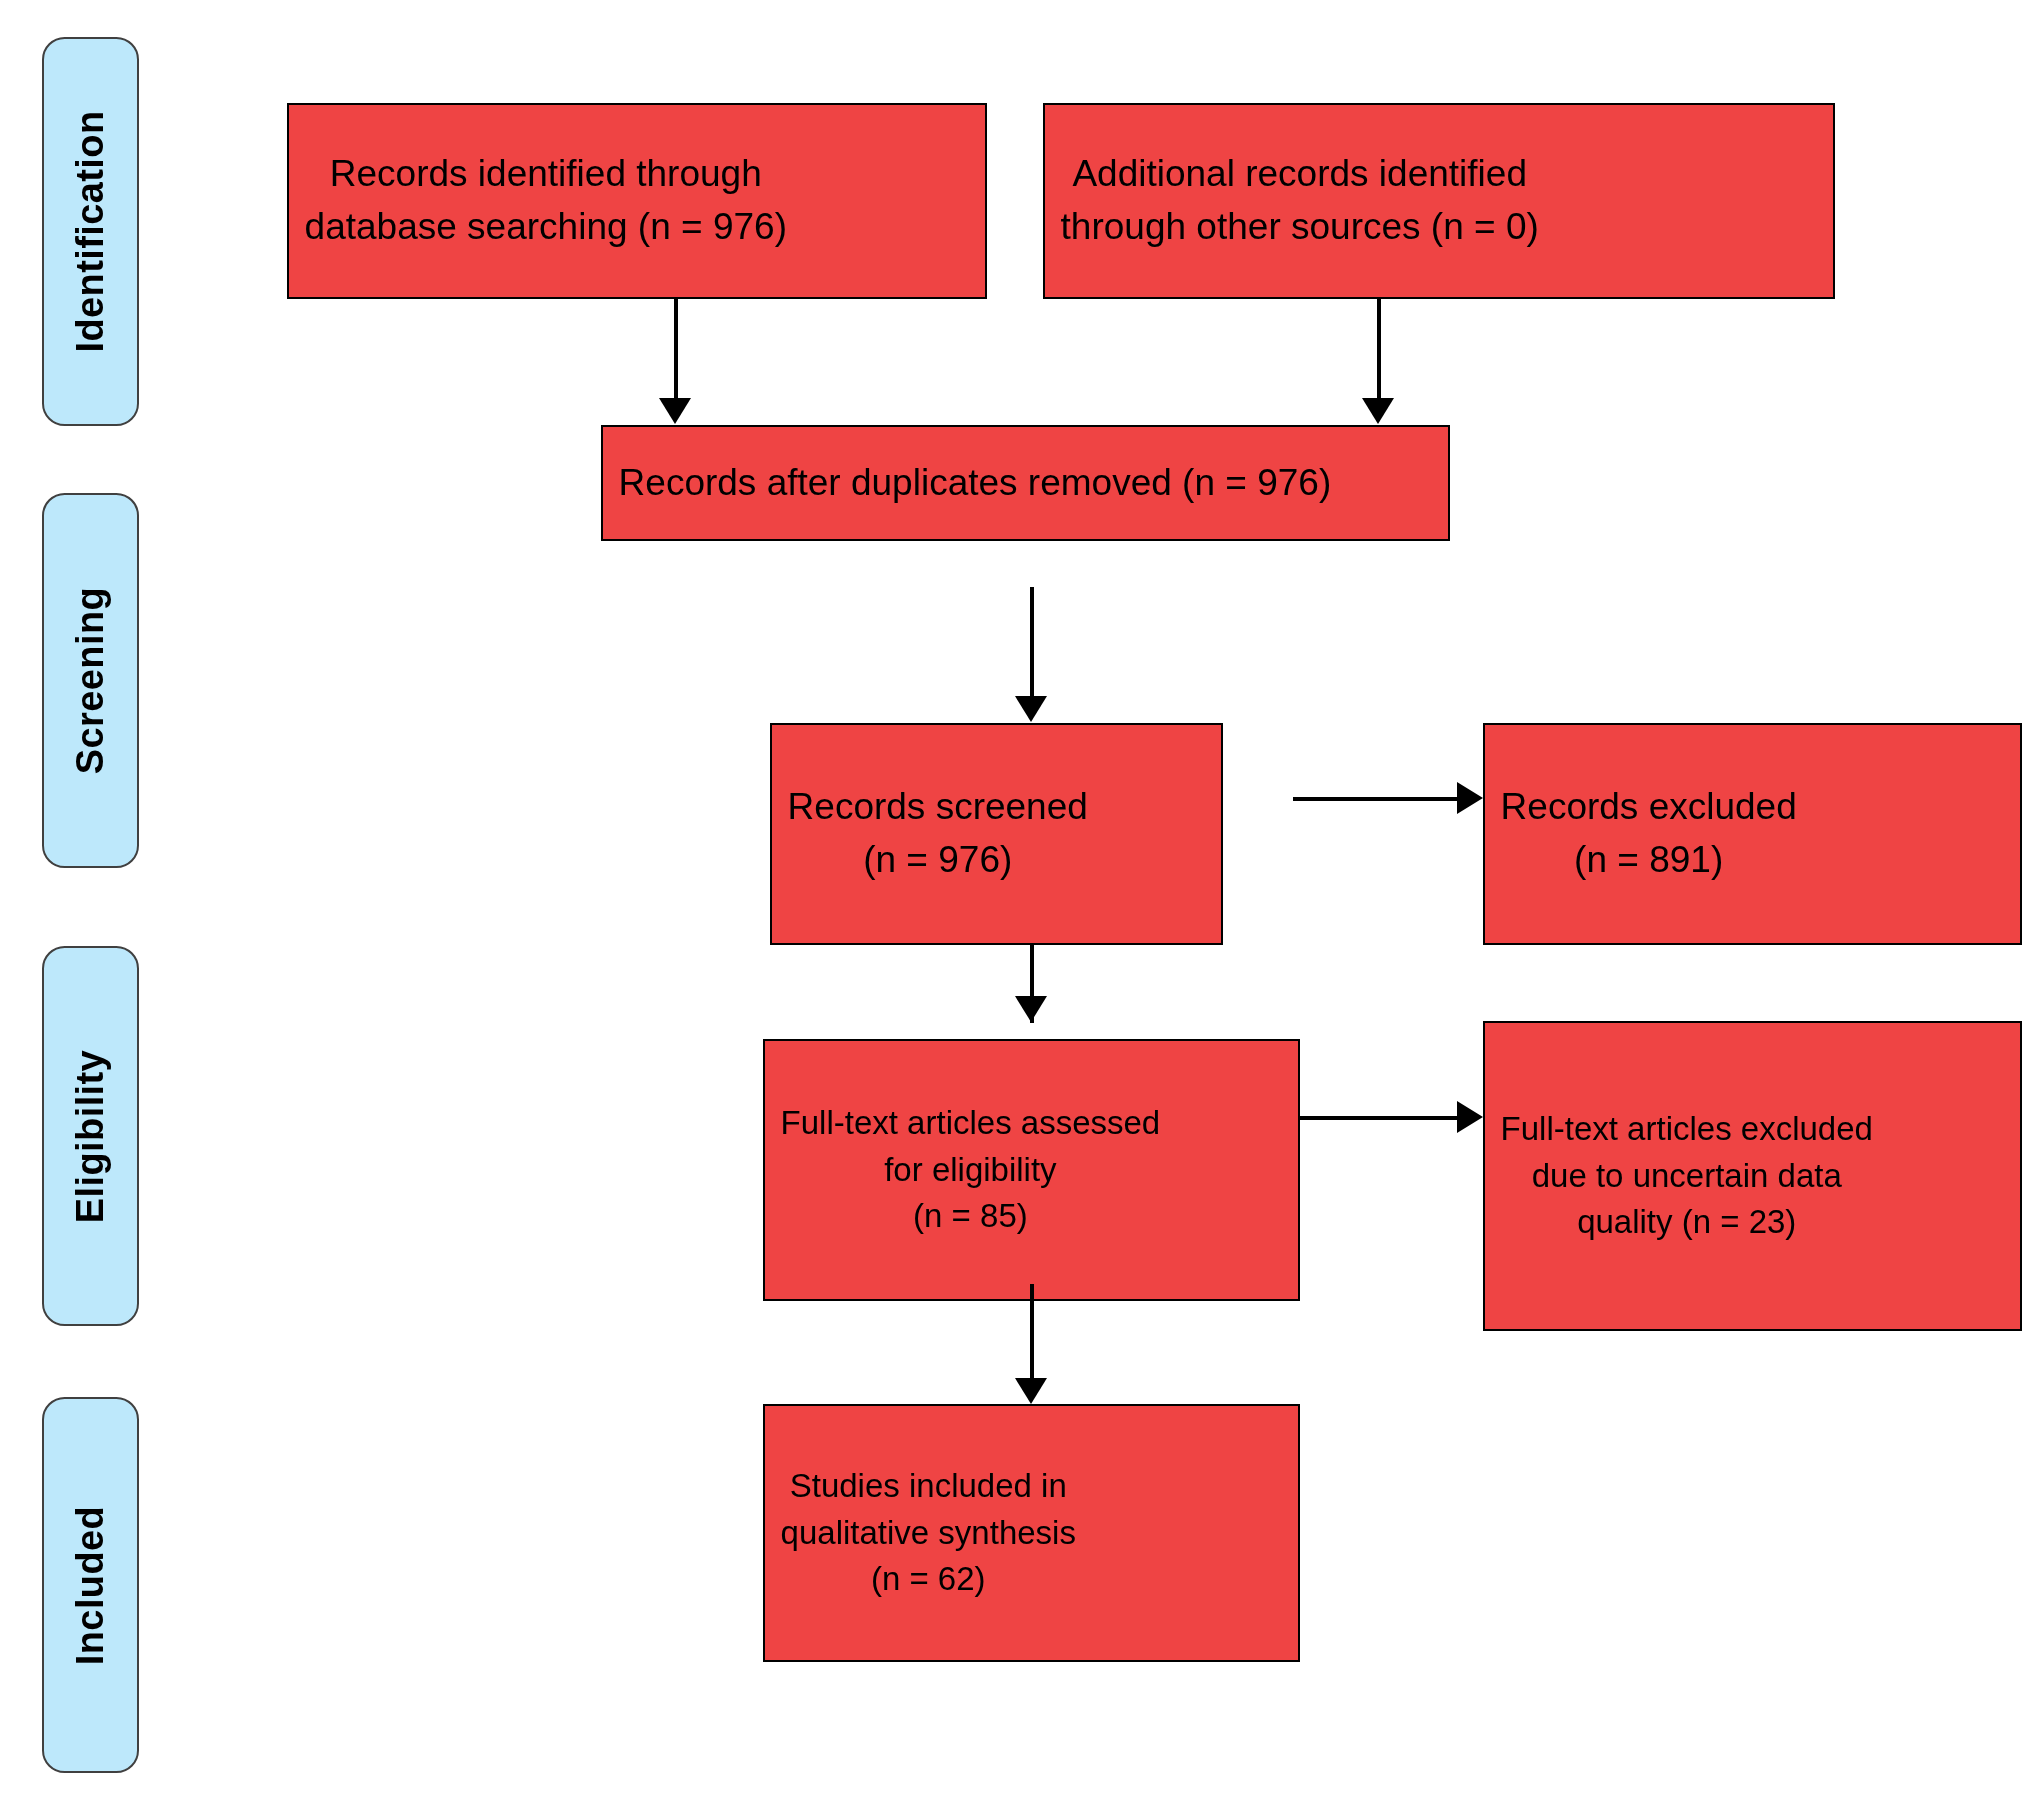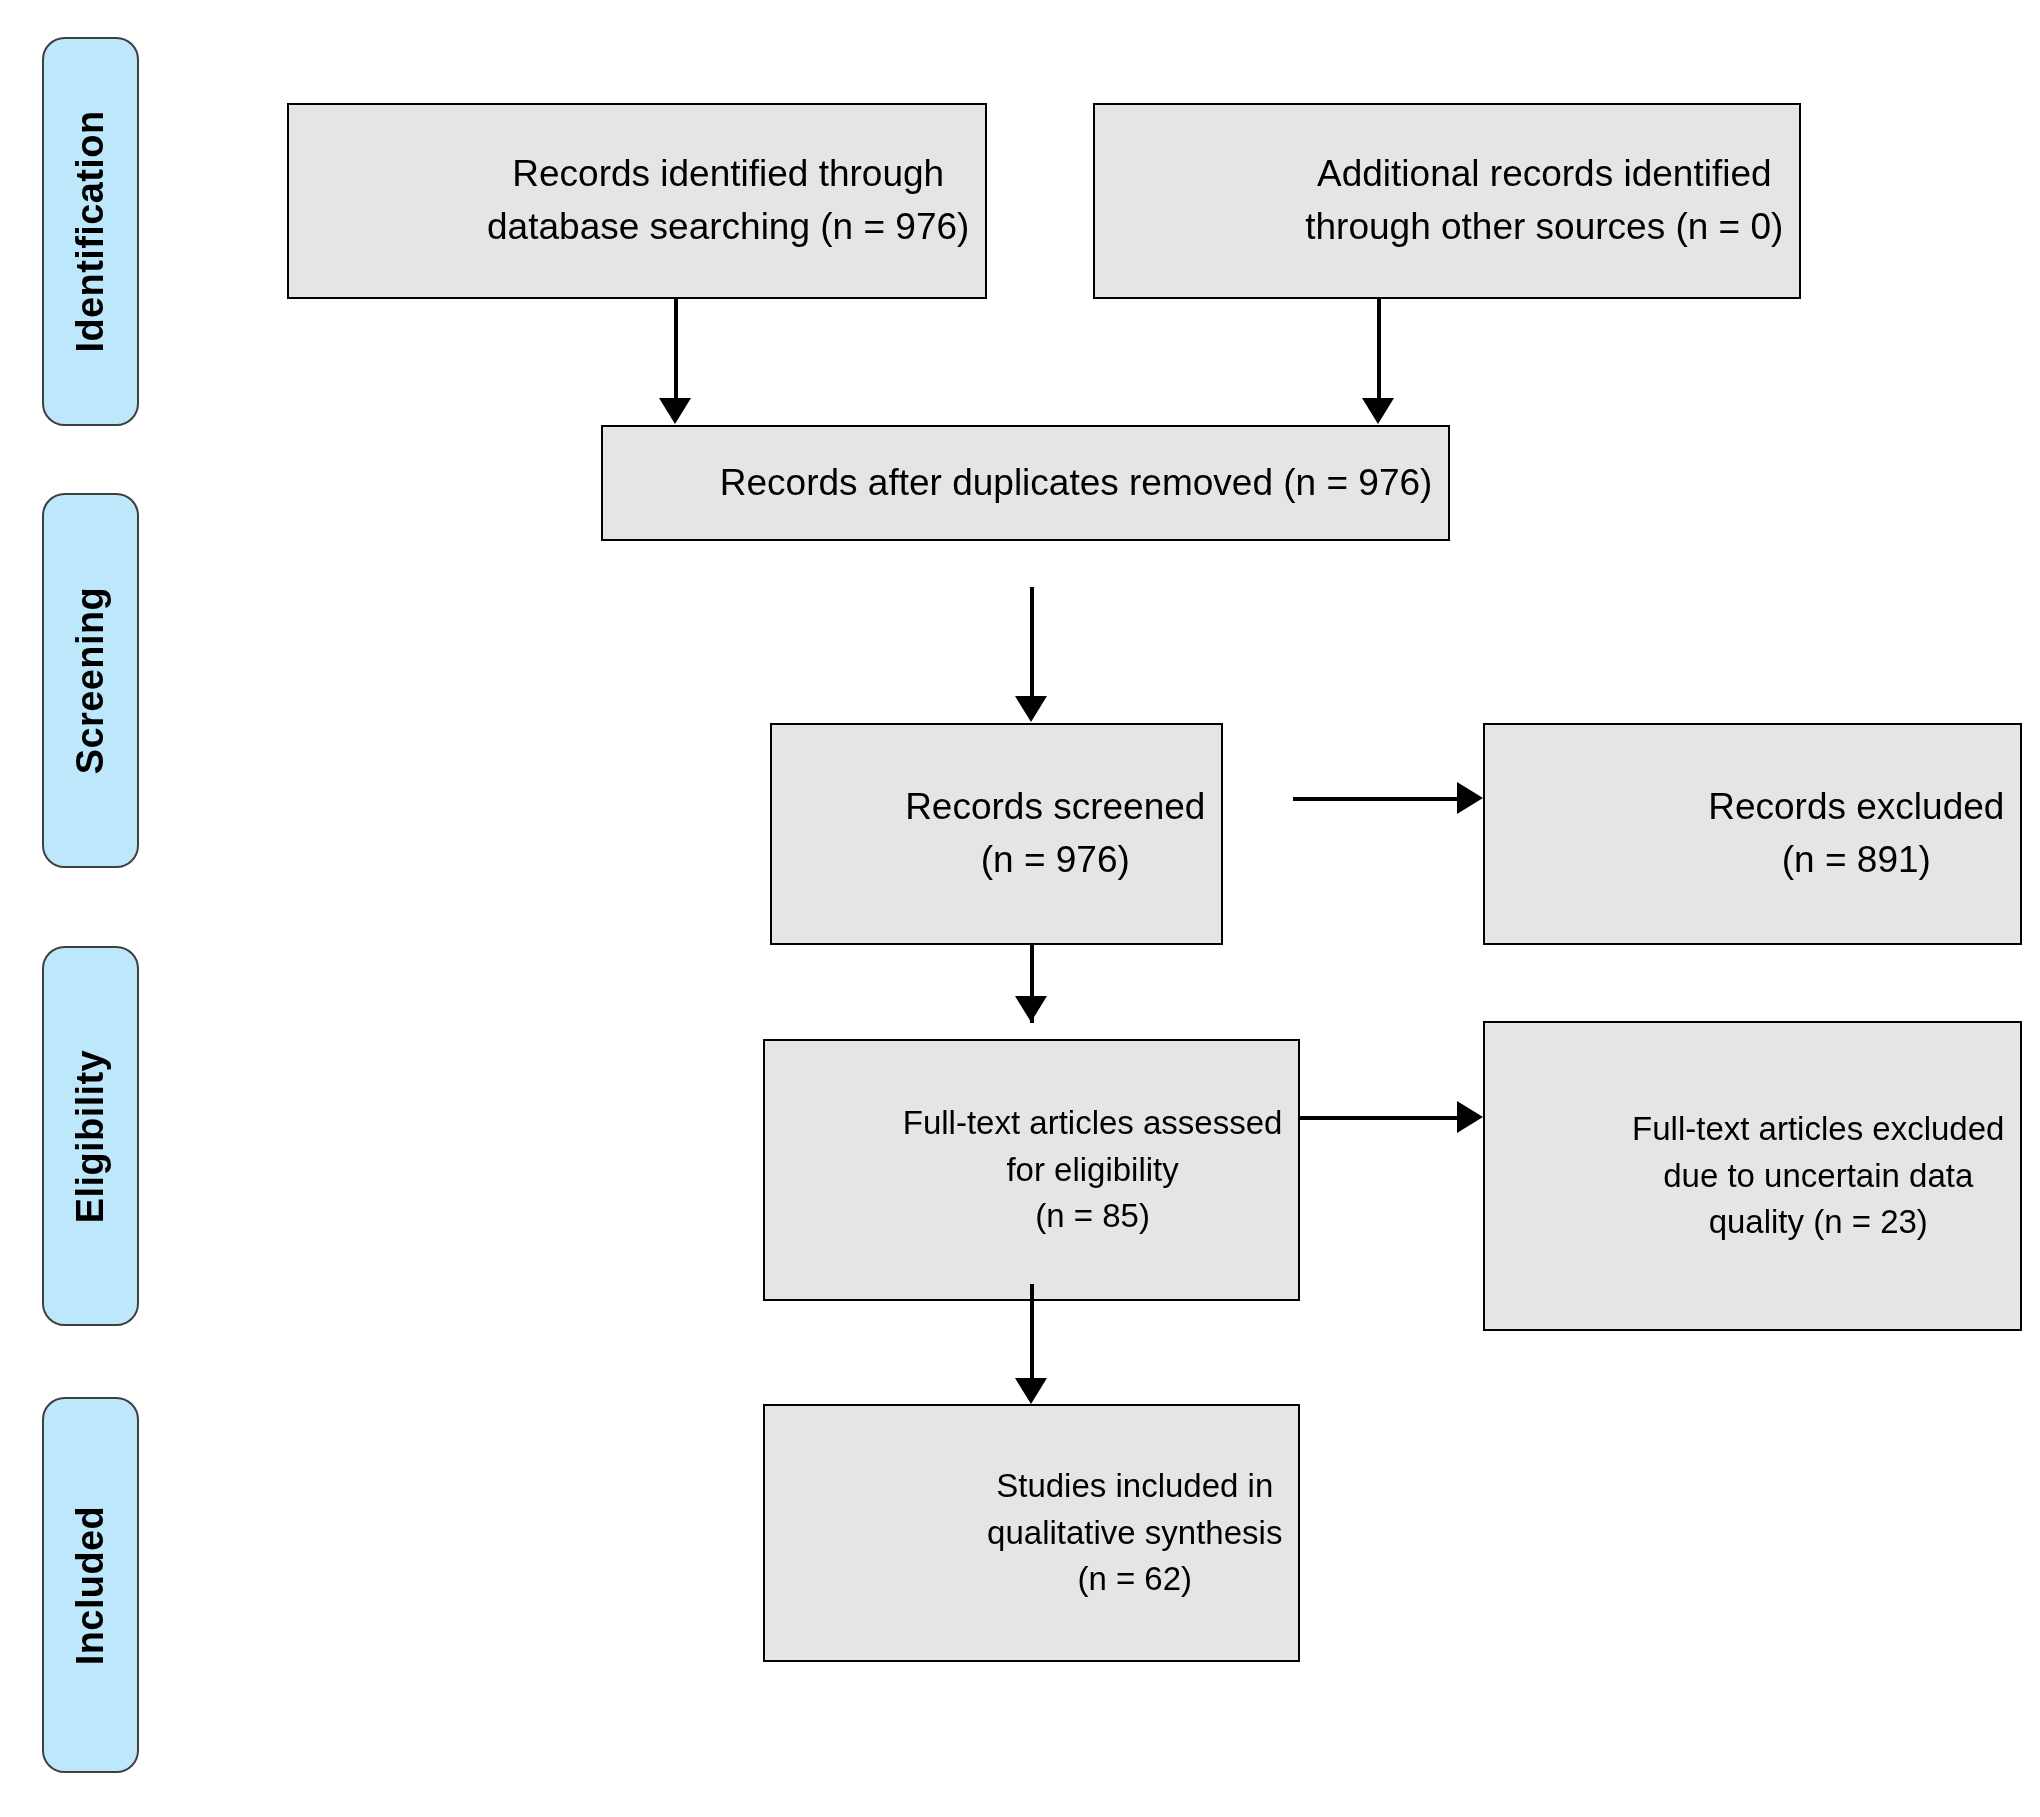--- a/index.html
+++ b/index.html
@@ -34,26 +34,26 @@
     white-space: nowrap;
     font-weight: bold;
     font-size: 38px;
     color: #000000;
     letter-spacing: 0.4px;
     font-family: "Liberation Sans", sans-serif;
   }
   
   .flow-box {
     position: absolute;
-    background: #e5e5e5;
+    background: #ef4444;
     border: 2.6px solid #000000;
     box-sizing: border-box;
     display: flex;
     align-items: center;
-    justify-content: flex-end;
+    justify-content: flex-start;
     text-align: center;
   }
   .flow-box .box-text {
     font-size: 37px;
     line-height: 1.42;
     color: #000000;
     padding: 0 15.6px;
     white-space: pre-line;
     font-family: "Liberation Sans", sans-serif;
   }
@@ -107,21 +107,21 @@
 
   <div class="stage-label" style="left:42px; top:1397px; width:97px; height:376px;">
     <span class="stage-text">Included</span>
   </div>
 
   <div class="flow-box" style="left:287px; top:103px; width:700px; height:196px;">
     <span class="box-text">Records identified through
 database searching (n = 976)</span>
   </div>
 
-  <div class="flow-box" style="left:1093px; top:103px; width:708px; height:196px;padding-left:12px;">
+  <div class="flow-box" style="left:1043px; top:103px; width:792px; height:196px;">
     <span class="box-text">Additional records identified
 through other sources (n = 0)</span>
   </div>
 
   <div class="conn-v" style="left:674px; top:298px; height:102px;"></div>
   <div class="arrow-down" style="left:659px; top:398px;"></div>
 
   <div class="conn-v" style="left:1377px; top:298px; height:102px;"></div>
   <div class="arrow-down" style="left:1362px; top:398px;"></div>
 

